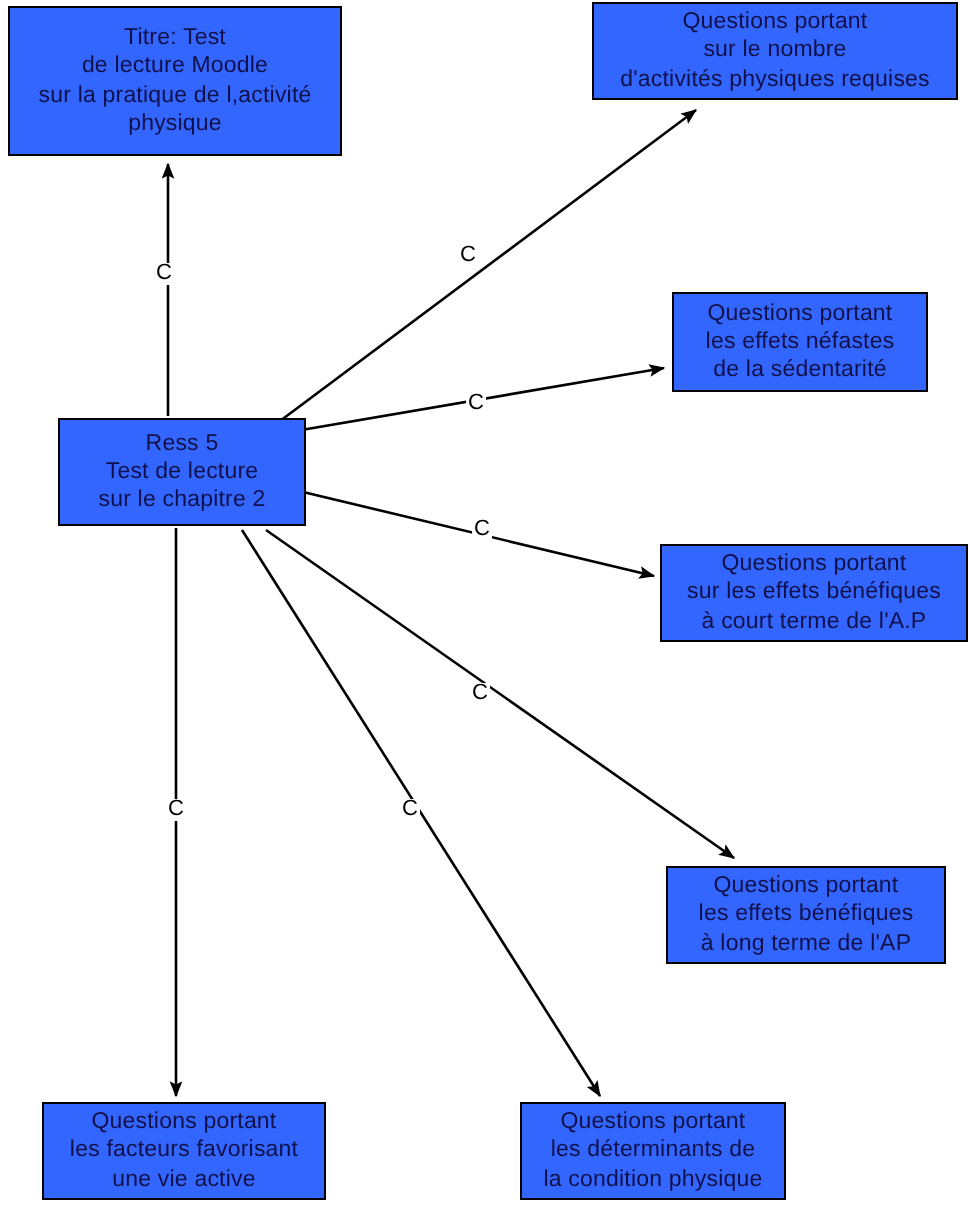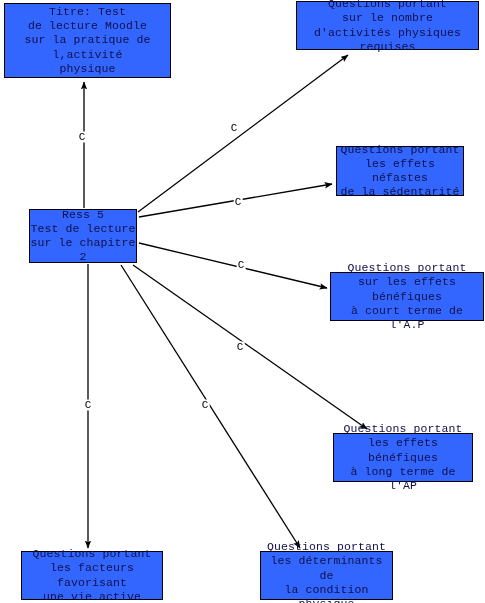--- a/index.html
+++ b/index.html
@@ -6,21 +6,21 @@
     margin: 0;
     padding: 0;
     background: #ffffff;
   }
   #canvas {
     position: relative;
     width: 485px;
     height: 603px;
     background: #ffffff;
     overflow: hidden;
-    font-family: Liberation Mono, monospace;
+    font-family: Liberation Sans, sans-serif;
   }
   .node {
     position: absolute;
     box-sizing: border-box;
     background: #3366ff;
     border: 1px solid #000000;
     color: #10104a;
     display: flex;
     align-items: center;
     justify-content: center;
@@ -74,21 +74,21 @@
       <div class="node" style="left: 4px; top: 3px; width: 167px; height: 75px; background: rgb(51, 102, 255); border-color: rgb(0, 0, 0); color: rgb(16, 16, 74);">Titre: Test
 de lecture Moodle
 sur la pratique de l,activité
 physique</div>
       <div class="node" style="left: 296px; top: 1px; width: 183px; height: 49px; background: rgb(51, 102, 255); border-color: rgb(0, 0, 0); color: rgb(16, 16, 74);">Questions portant
 sur le nombre
 d'activités physiques requises</div>
       <div class="node" style="left: 336px; top: 146px; width: 128px; height: 50px; background: rgb(51, 102, 255); border-color: rgb(0, 0, 0); color: rgb(16, 16, 74);">Questions portant
 les effets néfastes
 de la sédentarité</div>
-      <div class="node" style="left: 29px; top: 209px; width: 108px; height: 54px; background: rgb(51, 102, 255); border-color: rgb(0, 0, 0); color: rgb(16, 16, 74);">Ress 5
+      <div class="node" style="left: 29px; top: 209px; width: 124px; height: 54px; background: rgb(51, 102, 255); border-color: rgb(0, 0, 0); color: rgb(16, 16, 74);">Ress 5
 Test de lecture
 sur le chapitre 2</div>
       <div class="node" style="left: 330px; top: 272px; width: 154px; height: 49px; background: rgb(51, 102, 255); border-color: rgb(0, 0, 0); color: rgb(16, 16, 74);">Questions portant
 sur les effets bénéfiques
 à court terme de l'A.P</div>
       <div class="node" style="left: 333px; top: 433px; width: 140px; height: 49px; background: rgb(51, 102, 255); border-color: rgb(0, 0, 0); color: rgb(16, 16, 74);">Questions portant
 les effets bénéfiques
 à long terme de l'AP</div>
       <div class="node" style="left: 21px; top: 551px; width: 142px; height: 49px; background: rgb(51, 102, 255); border-color: rgb(0, 0, 0); color: rgb(16, 16, 74);">Questions portant
 les facteurs favorisant

